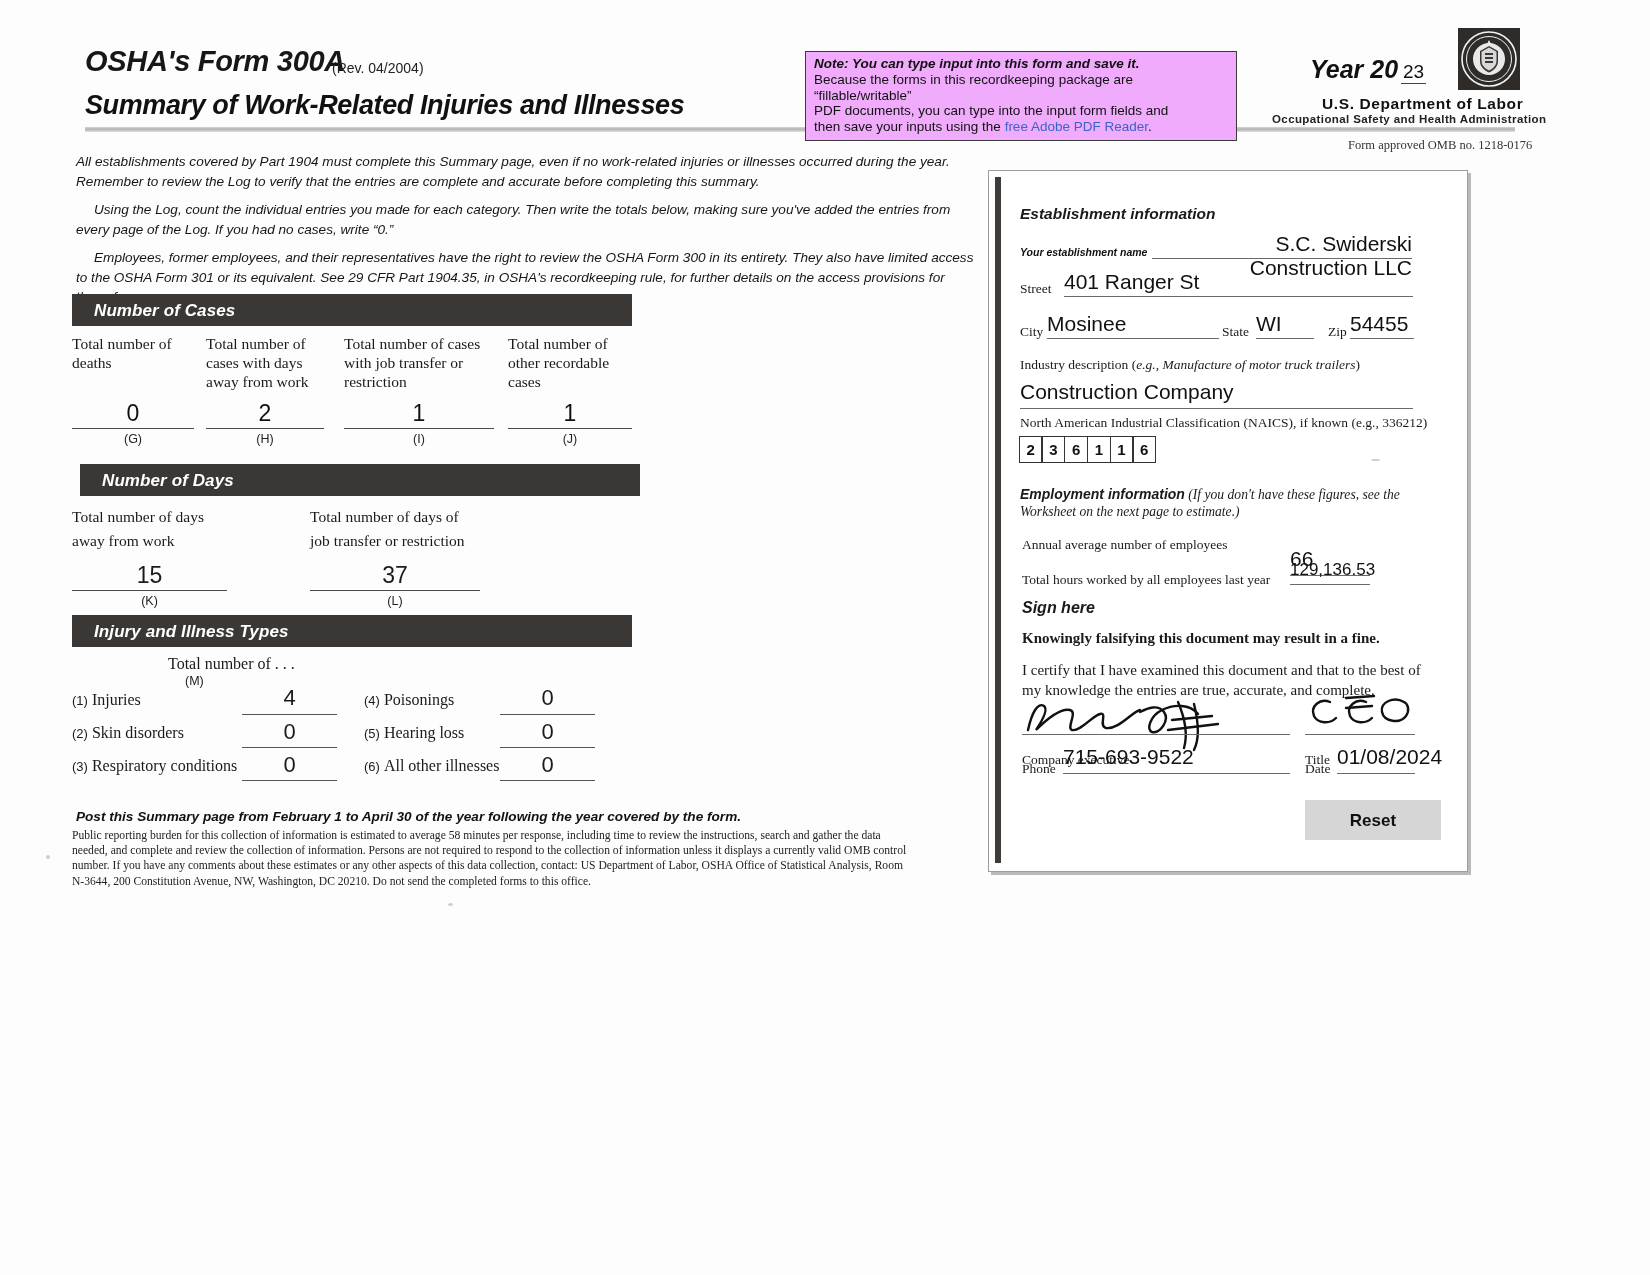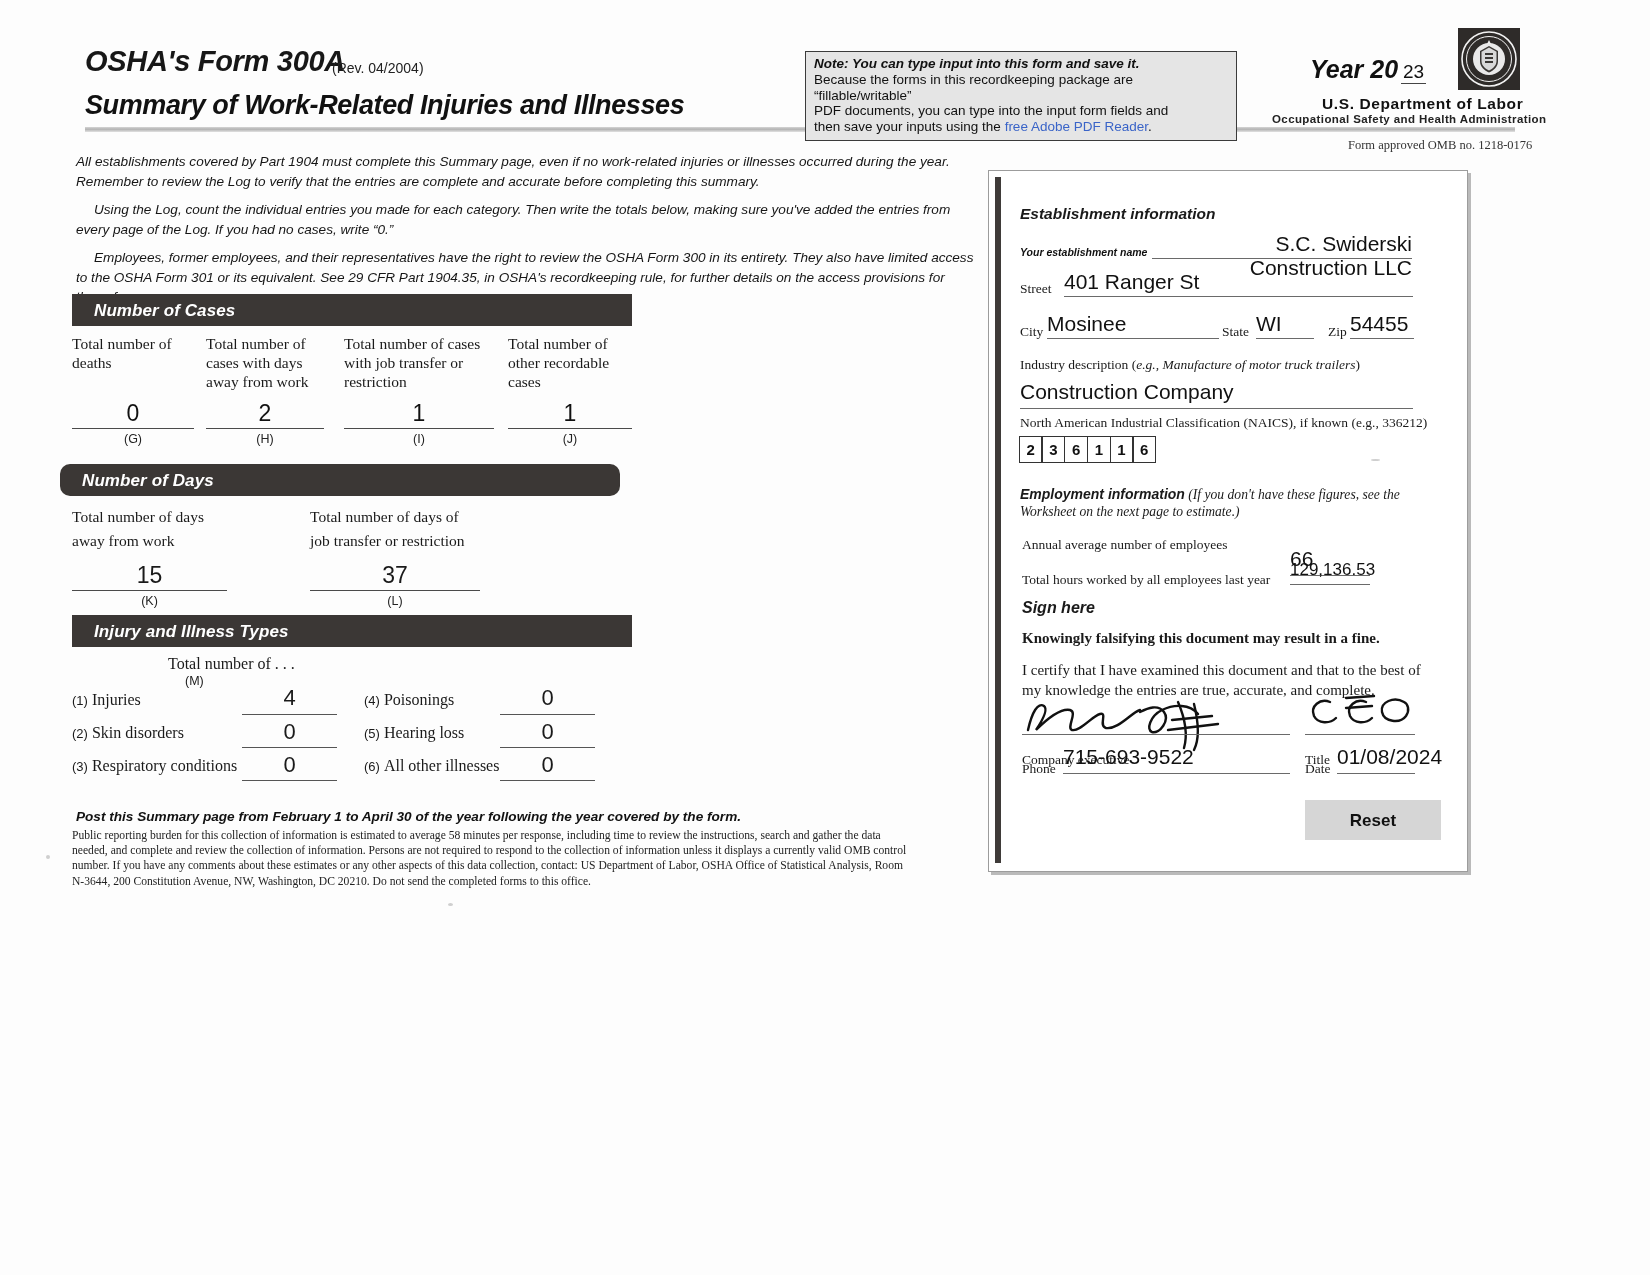--- a/index.html
+++ b/index.html
@@ -57,21 +57,21 @@
     width: 1430px; height: 5px;
     background: linear-gradient(to bottom, #c8c8c8 0%, #9a9a9a 45%, #d8d8d8 100%);
     opacity: .75;
   }
 
   
   #note-box {
     left: 805px; top: 51px;
     width: 432px;
     border: 1.6px solid #3b3b3b;
-    background: #e5e5e5;
+    background: #f0abfc;
     padding: 4px 6px 5px 8px;
     box-sizing: border-box;
     font-family: "Liberation Sans", sans-serif;
     font-size: 13.5px;
     line-height: 15.8px;
     color: #111;
   }
   #note-box .note-head { font-weight: bold; font-style: italic; }
   #note-box a, .linktext { color: #3a64c8; }
 
@@ -141,21 +141,21 @@
     font-style: italic;
     font-weight: bold;
     font-size: 17px;
     padding: 7px 0 7px 22px;
     box-sizing: border-box;
     width: 560px;
     height: 32px;
     letter-spacing: 0.1px;
   }
   #bar-cases { left: 72px; top: 294px; }
-  #bar-days  { left: 60px; top: 464px; border-radius: 10px; }
+  #bar-days  { left: 80px; top: 464px; }
   #bar-types { left: 72px; top: 615px; }
 
   
   .case-col { position: absolute; width: 128px; }
   .case-label {
     font-family: "Liberation Serif", serif;
     font-size: 15.5px;
     line-height: 19px;
     color: #1a1a1a;
   }

